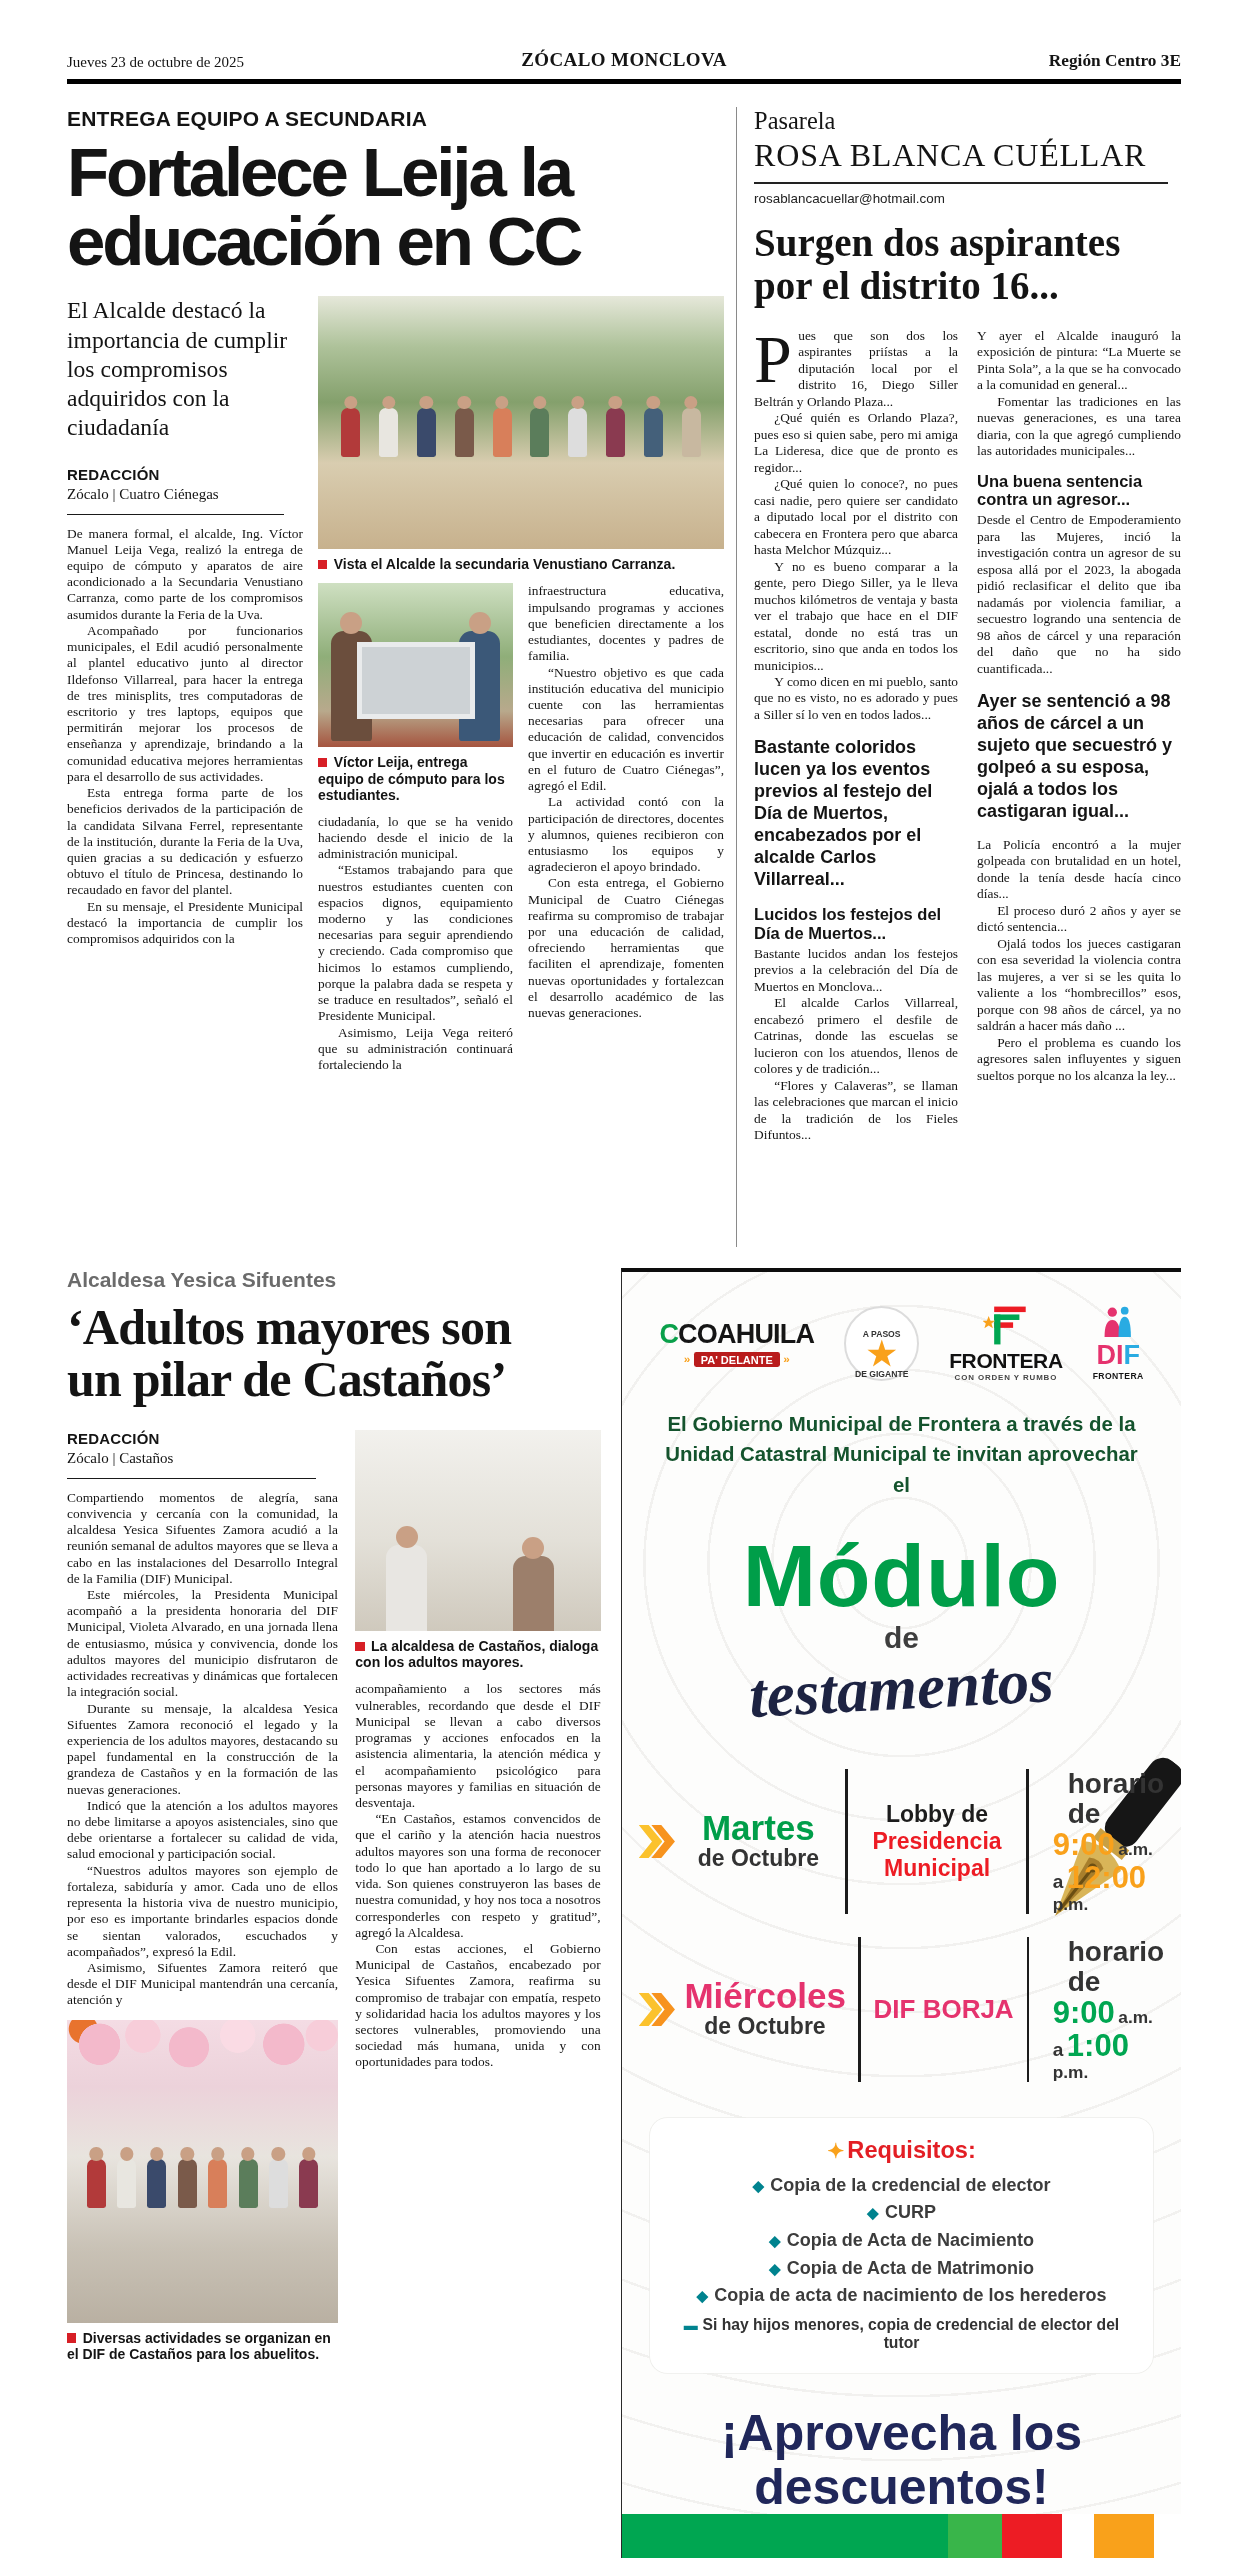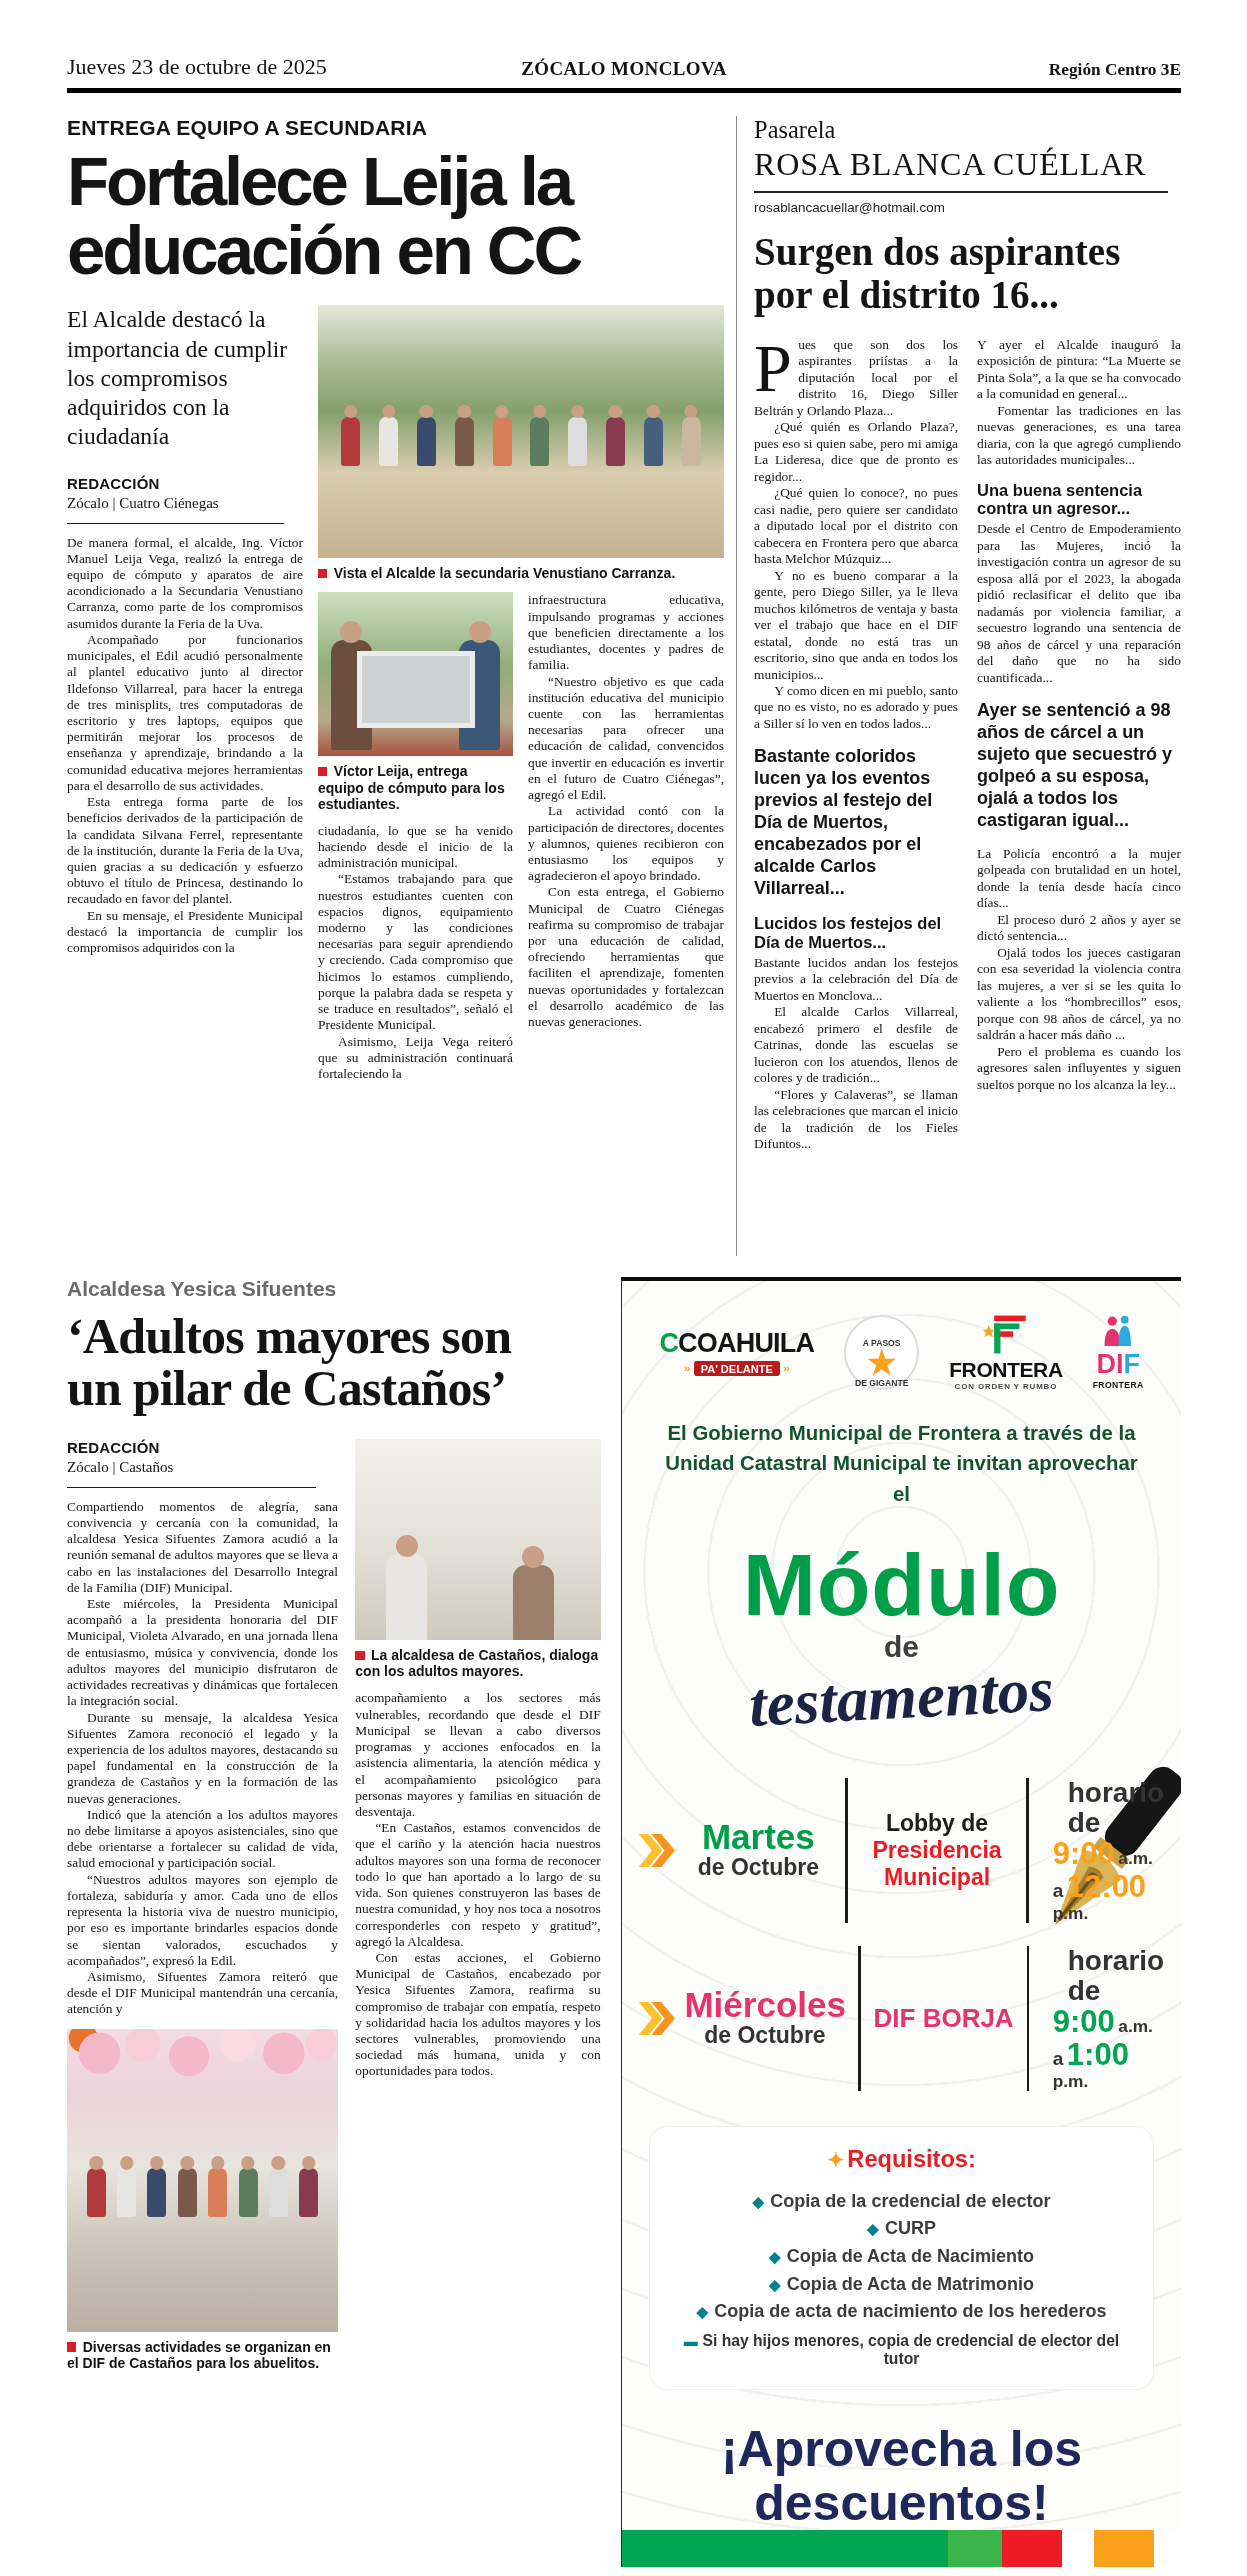--- a/index.html
+++ b/index.html
@@ -6,21 +6,21 @@
   html,body { background:#ffffff; }
   body {
     width:1248px; height:2576px; position:relative; overflow:hidden;
     font-family:"Liberation Serif", serif; color:#141414;
     padding:38px 67px 0 67px;
   }
 
   
   .masthead { position:relative; display:flex; justify-content:space-between; align-items:flex-end;
               border-bottom:5.5px solid #000; padding-bottom:7.9px; }
-  .m-date   { font-size:22px;margin-top:16px; }
+  .m-date   { font-size:15px;margin-top:16px; }
   .m-title  { position:absolute; left:50%; transform:translateX(-50%); font-weight:bold; font-size:19px; letter-spacing:0.4px; }
   .m-section{ font-weight:bold; font-size:17.3px; }
 
   
   .top { display:flex; margin-top:23.6px; height:1140px; overflow:hidden; }
   .article1 { width:657px; flex:none; }
   .pasarela { flex:1; border-left:1.2px solid #8a8a8a; margin-left:11.8px; padding-left:17.3px; }
 
   .kicker { font-family:"Liberation Sans", sans-serif; font-weight:700; font-size:21px; letter-spacing:0.2px; }
   .headline1 { font-family:"Liberation Sans", sans-serif; font-weight:700; font-size:69px; line-height:.99;
@@ -149,21 +149,21 @@
   .s-time { flex:1; padding-left:11px; font-weight:800; }
   .t-label { color:#333; font-size:28px; line-height:1.05;margin-left:15px; }
   .t-big { font-size:31px; } .t-orange { color:#F9A11B; } .t-green { color:#00A651; }
   .t-small { color:#333; font-size:17.3px; } .t-join { color:#333; font-size:19px; }
   .t-line { line-height:1.08; }
 
   .ad-req { background:#fff; border-radius:17.3px; padding:19px 22px 20.4px; width:90%; margin-top:36px;
             box-shadow:0 0 0 0.8px #ededea; font-family:"Liberation Sans", sans-serif; }
   .req-title { text-align:center; font-weight:800; font-size:23.6px; color:#E31E24; }
   .req-star { color:#F9A11B; font-size:20.4px; margin-right:3.1px; }
-  .req-list { margin-top:18px; display:flex; flex-direction:column; gap:7px; align-items:center; }
+  .req-list { margin-top:11px; display:flex; flex-direction:column; gap:7px; align-items:center; }
   .req-item { font-weight:700; font-size:18px; color:#3c3c3c; text-align:center; line-height:1.15; }
   .bullet-diamond { color:#00838F; font-size:15px; margin-right:6.3px; }
   .req-note { font-weight:700; font-size:15.7px; color:#333; text-align:center; margin-top:3.1px; }
   .bullet-dash { color:#00838F; font-size:14px; margin-right:4.7px; font-weight:900; }
 
   .ad-promo { font-family:"Liberation Sans", sans-serif; font-weight:800; font-size:50px; color:#20275A;
               text-align:center; line-height:1.08; margin-top:33px; }
   .ad-bar { margin-top:auto; width:100%; height:63px; display:flex; }
   .bar-g1 { flex:6; background:#00A651; } .bar-g2 { flex:1; background:#39B54A; }
   .bar-r { flex:1.1; background:#ED1C24; } .bar-w1 { flex:.6; background:#fff; }

